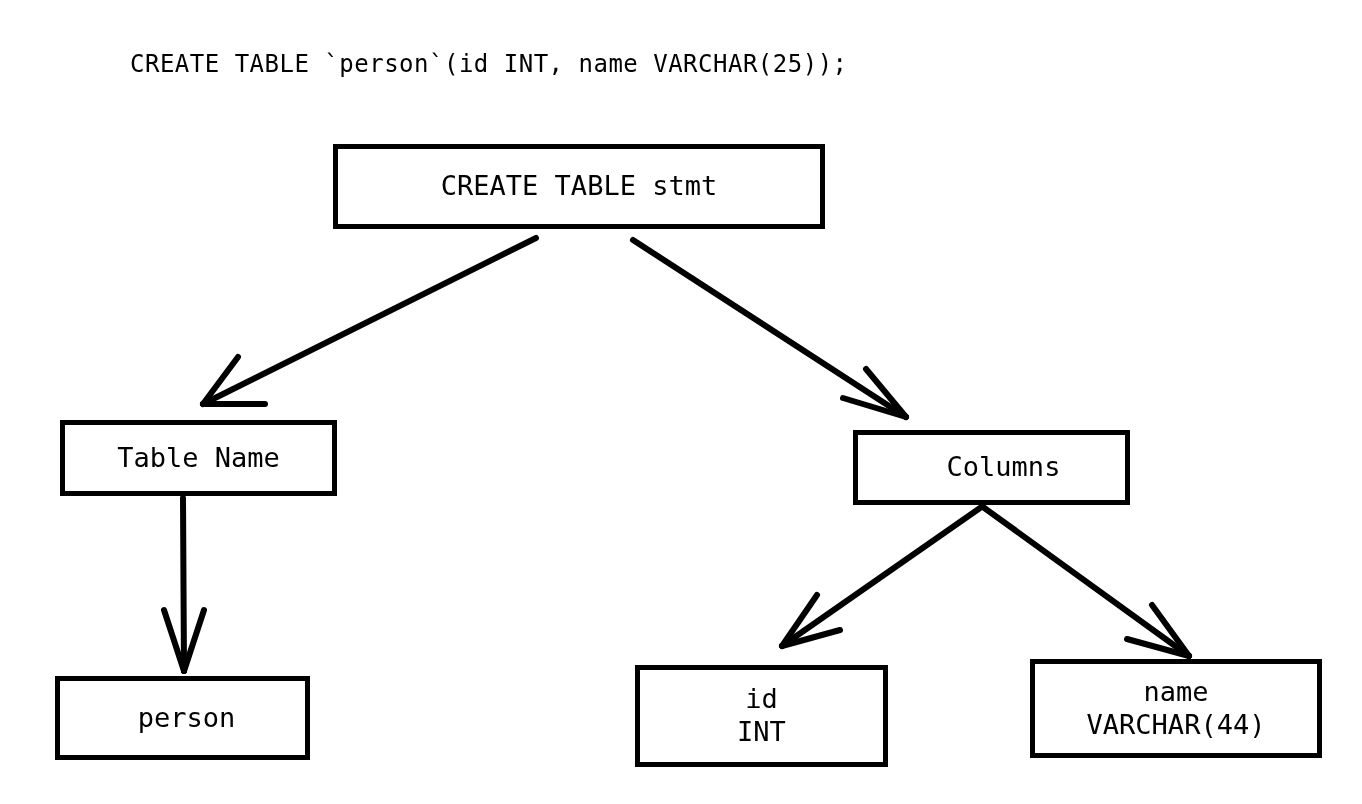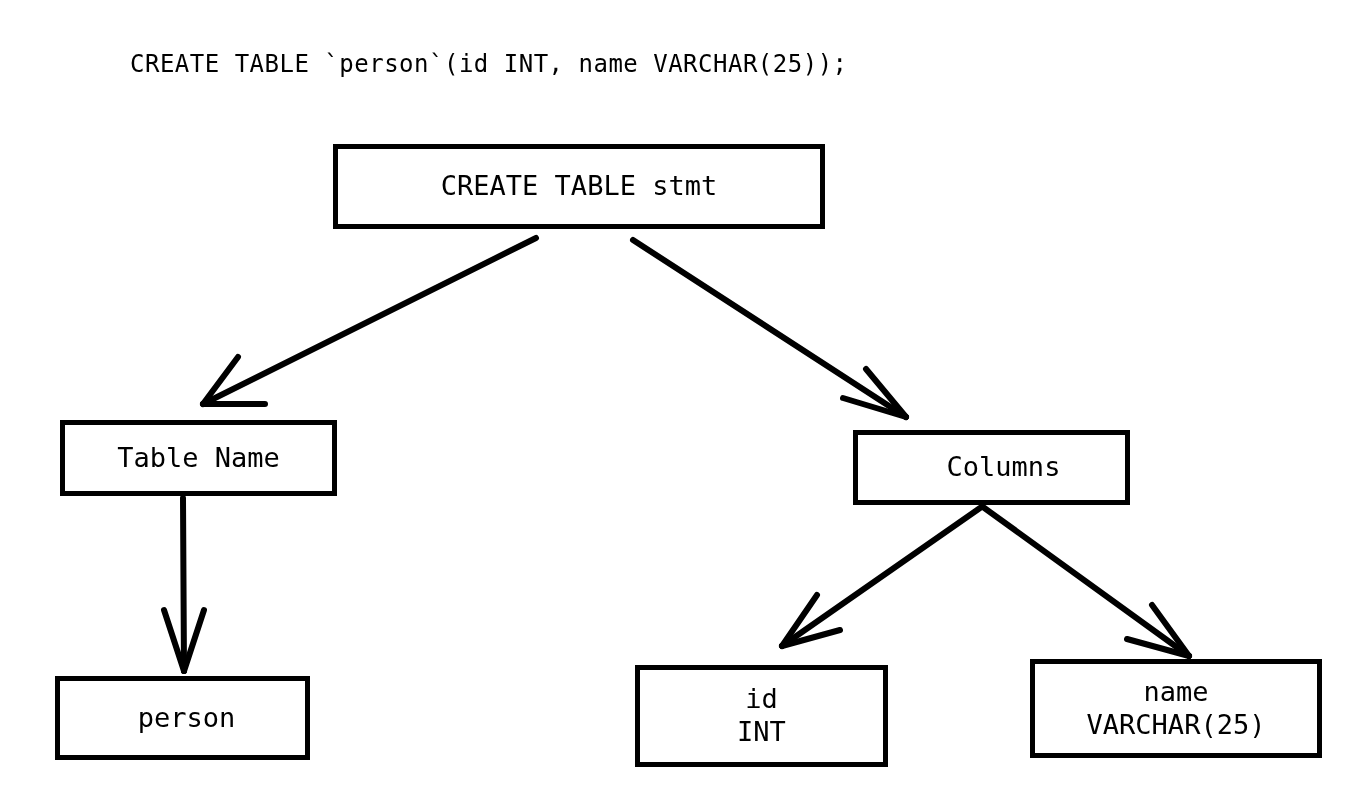--- a/index.html
+++ b/index.html
@@ -122,16 +122,16 @@
     <span class="node-line">person</span>
   </div>
 
   <div class="node" id="node-id">
     <span class="node-line">id</span>
     <span class="node-line">INT</span>
   </div>
 
   <div class="node" id="node-name">
     <span class="node-line">name</span>
-    <span class="node-line">VARCHAR(25)</span>
+    <span class="node-line">VARCHAR(44)</span>
   </div>
 
 </div>
 
 </body></html>

